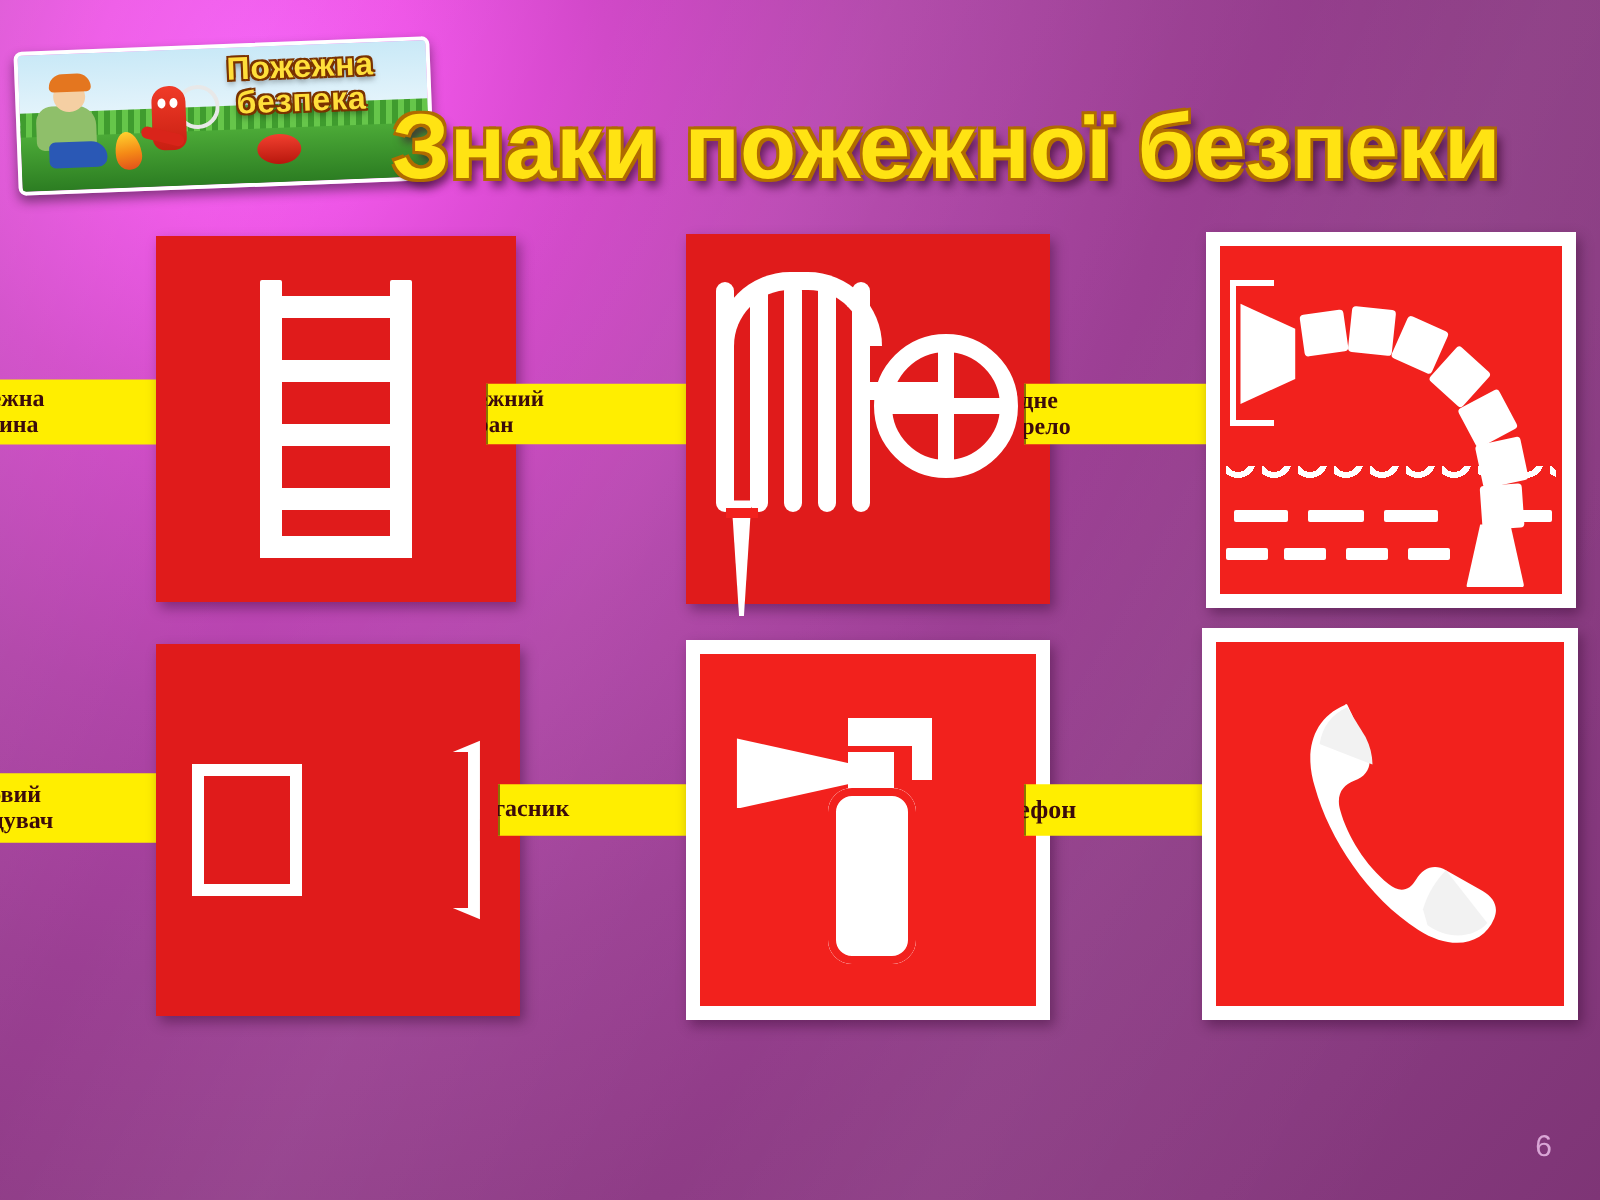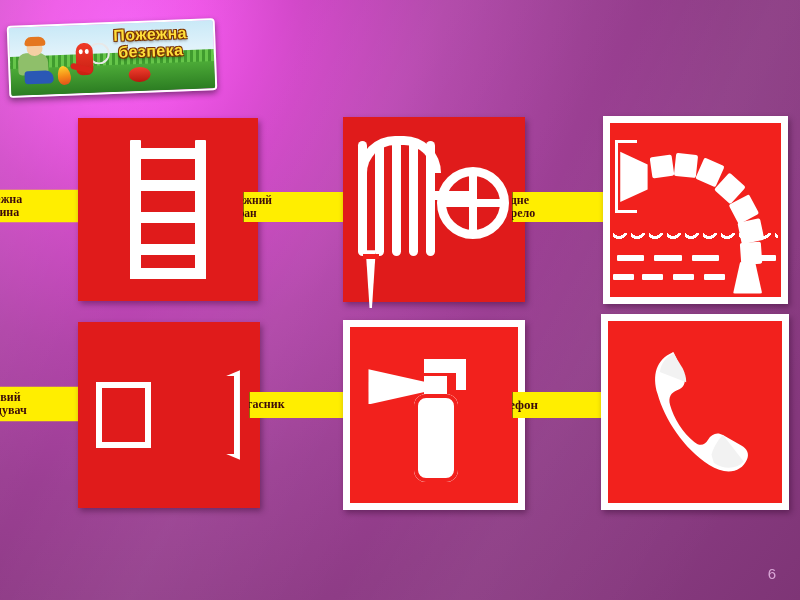--- a/index.html
+++ b/index.html
@@ -157,20 +157,21 @@
     <div class="ext-char"></div>
     <div class="ext-eye"></div>
     <div class="ext-arm"></div>
     <div class="berry"></div>
     <div class="logo-text">
       <div>Пожежна</div>
       <div>безпека</div>
     </div>
   </div>
 
+  <div class="slide-title">Знаки пожежної безпеки</div>
 
   <div class="arrow" style="left:-4px;top:177px;width:120px;height:58px;font-size:12px;">
     <span>
       <em style="font-style:normal;display:block">Пожежна</em>
       <em style="font-style:normal;display:block">драбина</em>
     </span>
   </div>
 
   <div class="sign" style="left:78px;top:118px;width:180px;height:183px;">
     <div class="inner">

